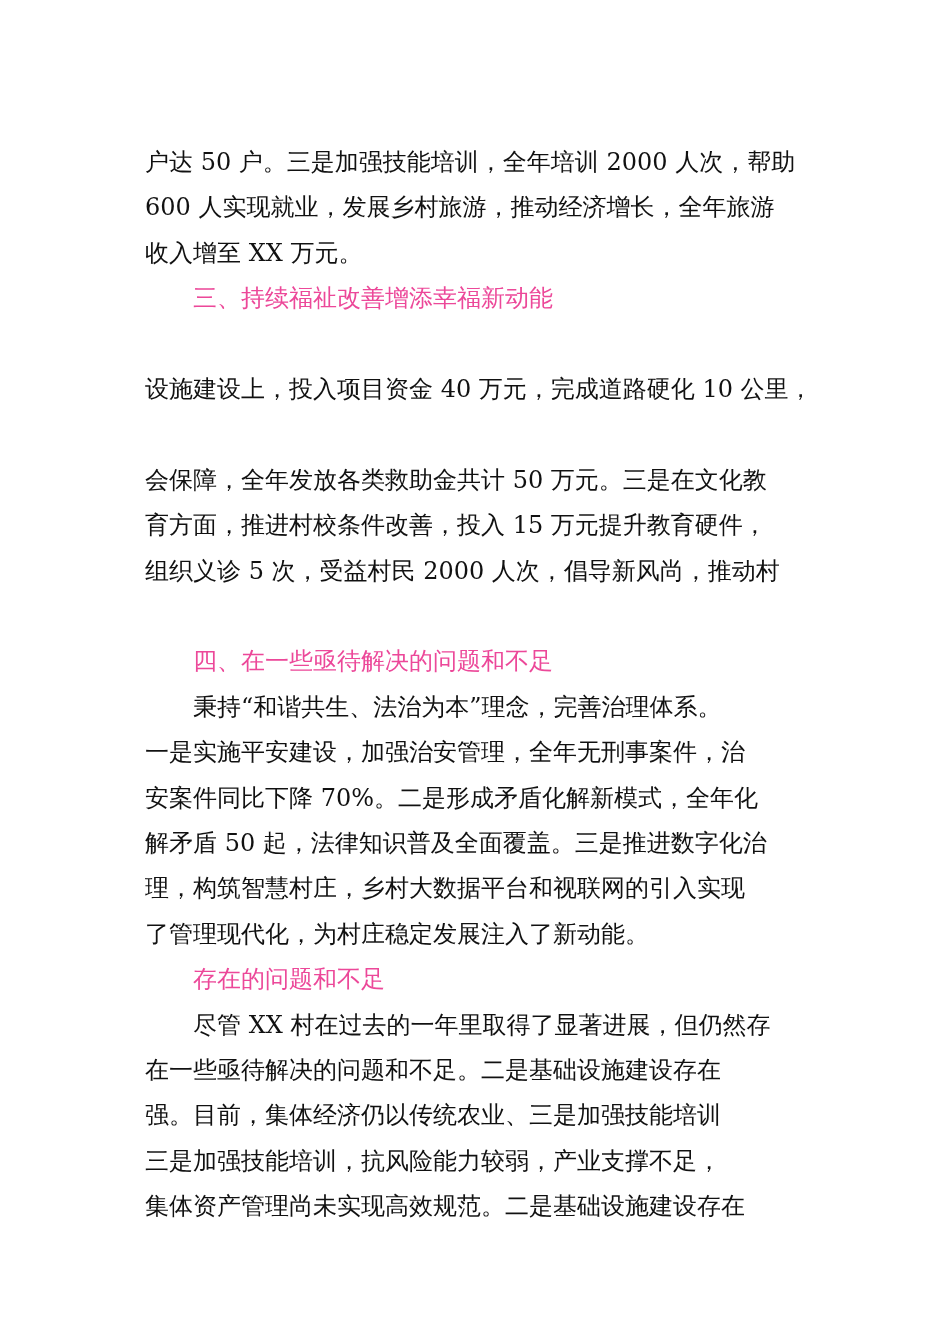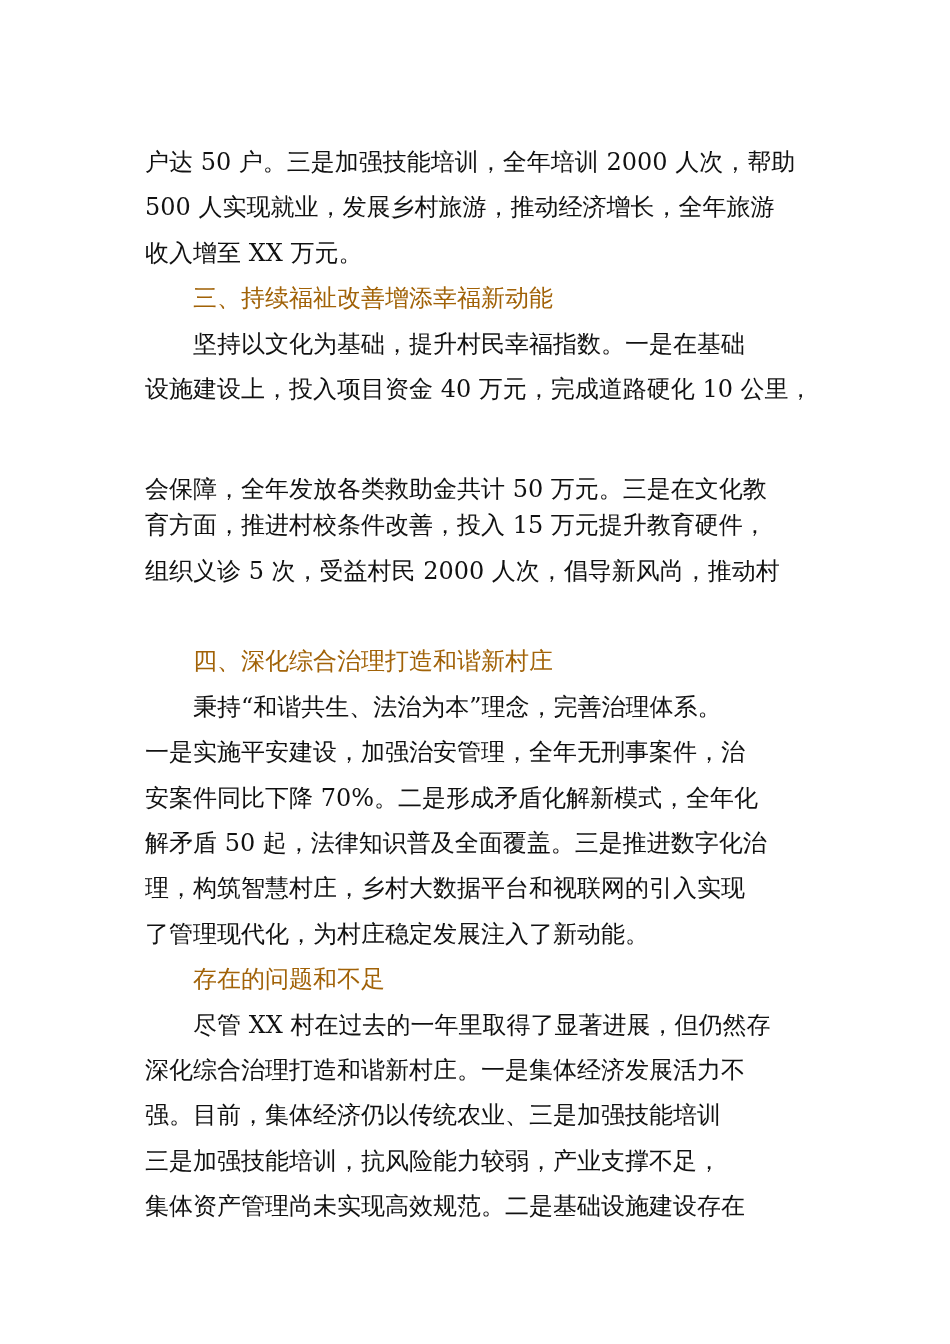--- a/index.html
+++ b/index.html
@@ -30,43 +30,42 @@
       font-family: "DejaVu Serif", "Liberation Serif", serif;
       font-size: 24px;
       line-height: 30px;
       white-space: nowrap;
       letter-spacing: 0px;
       color: #111111;
     }
     .heading {
       font-family: "DejaVu Sans", "Liberation Sans", sans-serif;
       font-size: 24px;
-      color: #a16207;
+      color: #ec4899;
     }
     .indent { left: 193px; width: 632px; }
   </style>
 </head>
 <body>
 
 <div class="page">
   <div class="line" style="top:123px">户达 50 户。三是加强技能培训，全年培训 2000 人次，帮助</div>
-  <div class="line" style="top:168px">500 人实现就业，发展乡村旅游，推动经济增长，全年旅游</div>
+  <div class="line" style="top:168px">600 人实现就业，发展乡村旅游，推动经济增长，全年旅游</div>
   <div class="line" style="top:214px">收入增至 XX 万元。</div>
   <div class="line heading indent" style="top:259px">三、持续福祉改善增添幸福新动能</div>
-  <div class="line indent" style="top:305px">坚持以文化为基础，提升村民幸福指数。一是在基础</div>
   <div class="line" style="top:350px">设施建设上，投入项目资金 40 万元，完成道路硬化 10 公里，</div>
-  <div class="line" style="top:450px">会保障，全年发放各类救助金共计 50 万元。三是在文化教</div>
+  <div class="line" style="top:441px">会保障，全年发放各类救助金共计 50 万元。三是在文化教</div>
   <div class="line" style="top:486px">育方面，推进村校条件改善，投入 15 万元提升教育硬件，</div>
   <div class="line" style="top:532px">组织义诊 5 次，受益村民 2000 人次，倡导新风尚，推动村</div>
-  <div class="line heading indent" style="top:622px">四、深化综合治理打造和谐新村庄</div>
+  <div class="line heading indent" style="top:622px">四、在一些亟待解决的问题和不足</div>
   <div class="line indent" style="top:668px">秉持“和谐共生、法治为本”理念，完善治理体系。</div>
   <div class="line" style="top:713px">一是实施平安建设，加强治安管理，全年无刑事案件，治</div>
   <div class="line" style="top:759px">安案件同比下降 70%。二是形成矛盾化解新模式，全年化</div>
   <div class="line" style="top:804px">解矛盾 50 起，法律知识普及全面覆盖。三是推进数字化治</div>
   <div class="line" style="top:849px">理，构筑智慧村庄，乡村大数据平台和视联网的引入实现</div>
   <div class="line" style="top:895px">了管理现代化，为村庄稳定发展注入了新动能。</div>
   <div class="line heading indent" style="top:940px">存在的问题和不足</div>
   <div class="line indent" style="top:986px">尽管 XX 村在过去的一年里取得了显著进展，但仍然存</div>
-  <div class="line" style="top:1031px">深化综合治理打造和谐新村庄。一是集体经济发展活力不</div>
+  <div class="line" style="top:1031px">在一些亟待解决的问题和不足。二是基础设施建设存在</div>
   <div class="line" style="top:1076px">强。目前，集体经济仍以传统农业、三是加强技能培训</div>
   <div class="line" style="top:1122px">三是加强技能培训，抗风险能力较弱，产业支撑不足，</div>
   <div class="line" style="top:1167px">集体资产管理尚未实现高效规范。二是基础设施建设存在</div>
 </div>
 
 </body></html>

